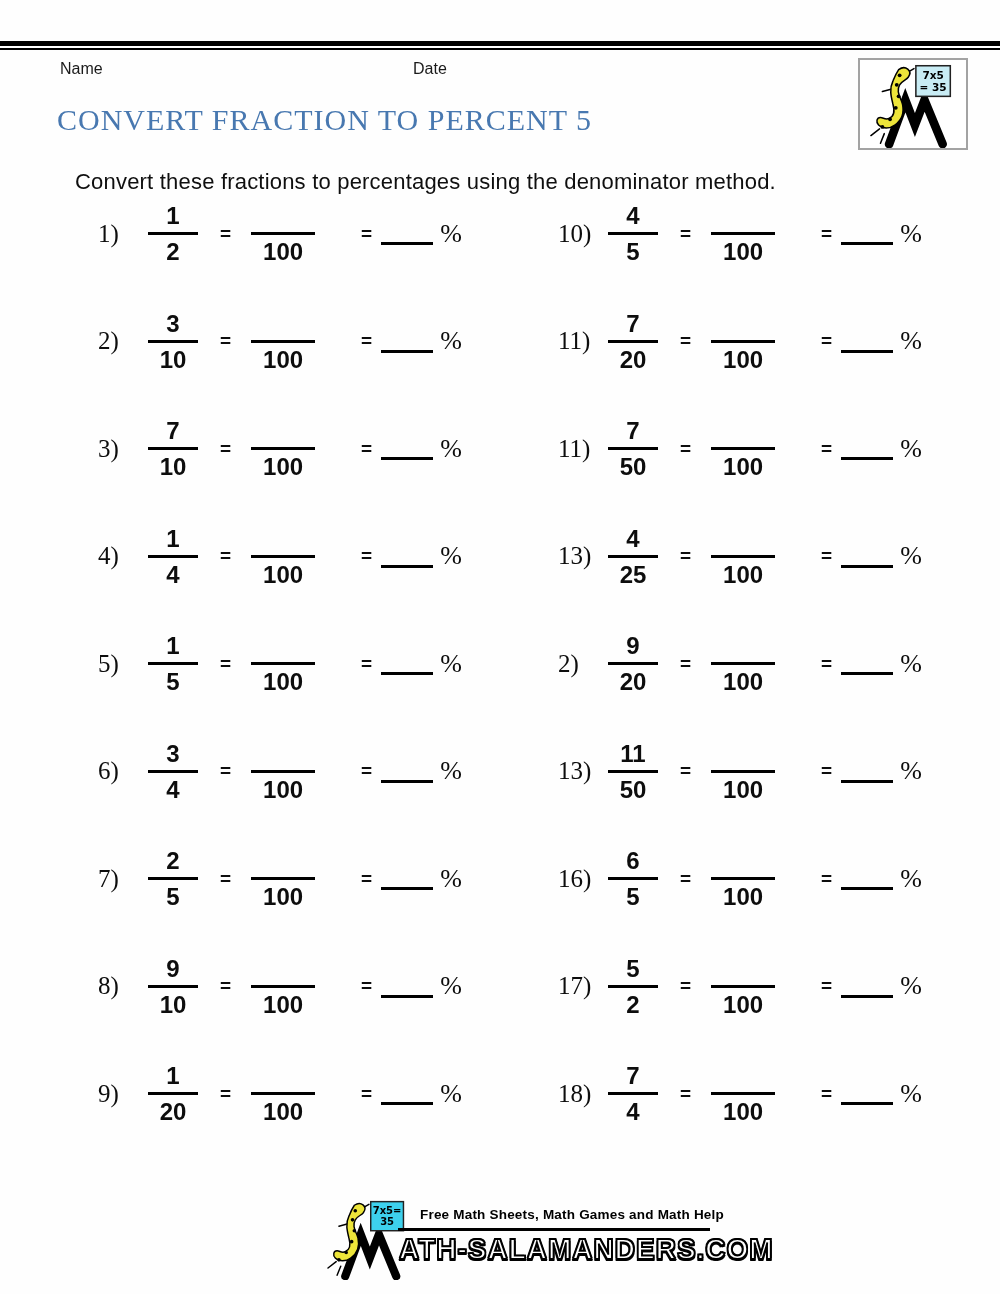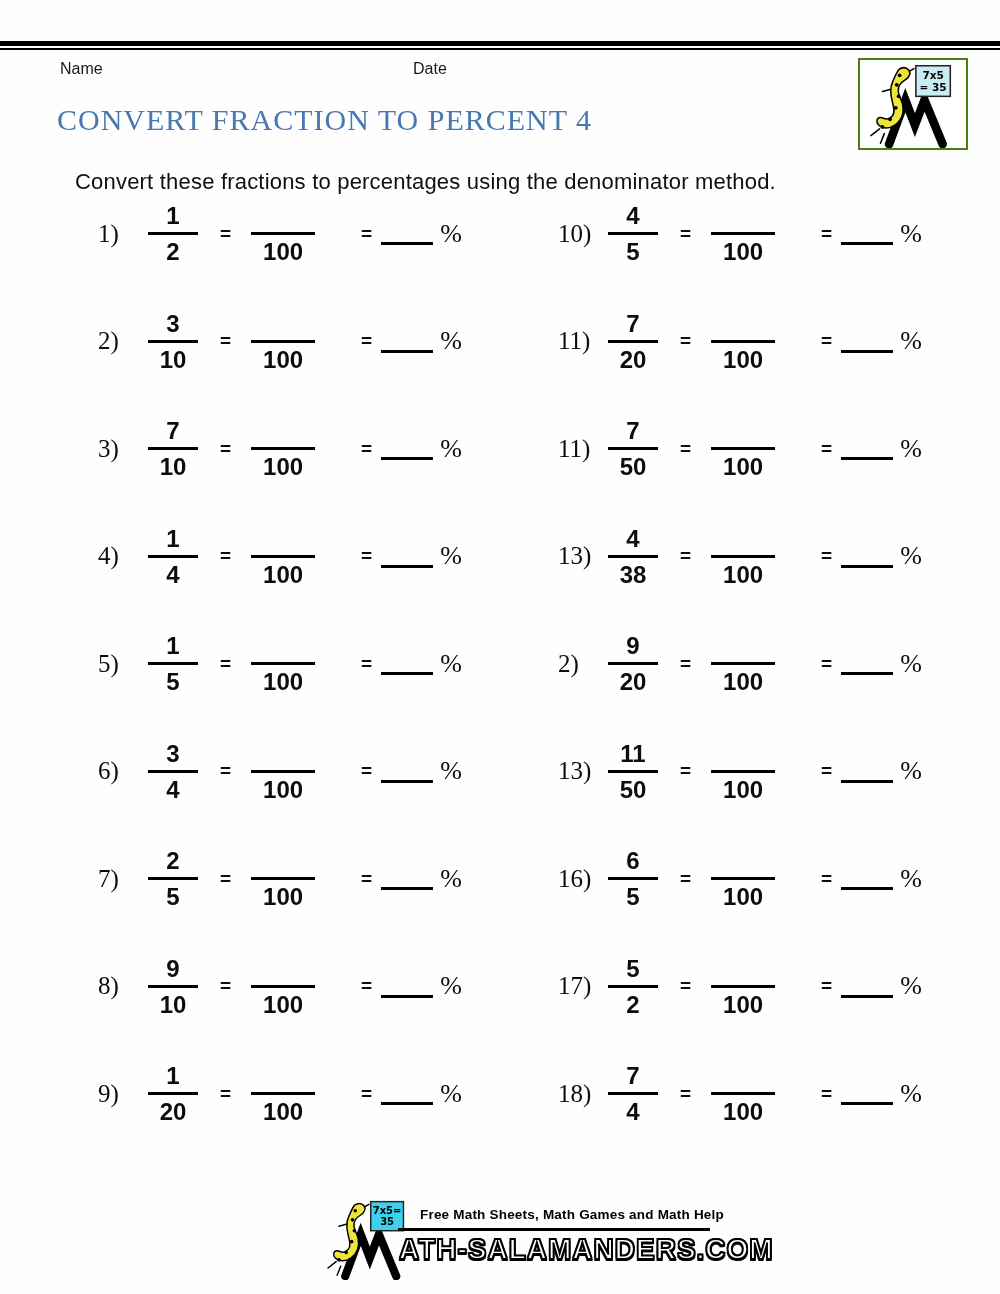--- a/index.html
+++ b/index.html
@@ -19,21 +19,21 @@
     font-family:"Liberation Serif",serif; font-weight:normal;
     font-size:30px; letter-spacing:1px; color:var(--title-blue,#4878b0); white-space:nowrap;
   }
   .subtitle{
     position:absolute; left:57px; top:151px; margin:18px;
     font-size:22px; letter-spacing:0.2px; color:#0f0f0f; white-space:nowrap;
   }
   
   .logo-box{
     position:absolute; left:858px; top:58px; width:106px; height:88px;
-    border:2px solid #4d7c0f; background:#fff;
+    border:2px solid #a3a3a3; background:#fff;
   }
   .logo-box svg{display:block; width:106px; height:88px;}
   
   .sala-body{fill:var(--sala-yellow,#ede53a); stroke:#000; stroke-width:1.6;}
   .sala-limbs{stroke:#000; stroke-width:1.6; fill:none; stroke-linecap:round;}
   .spots circle{fill:#000;}
   .board{stroke:#222; stroke-width:1.6;}
   .logo-box .board{fill:var(--board-light,#c8ecf4);}
   .footer-logo .board{fill:var(--board-cyan,#3dd1ed);}
   .board-text{
@@ -87,21 +87,21 @@
 </head>
 <body>
 
 <div class="page">
 
   <div class="topbar"></div>
 
   <span class="name-label">Name</span>
   <span class="date-label">Date</span>
 
-  <h1 class="title">CONVERT FRACTION TO PERCENT 4</h1>
+  <h1 class="title">CONVERT FRACTION TO PERCENT 5</h1>
   <p class="subtitle">Convert these fractions to percentages using the denominator method.</p>
 
   <div class="logo-box">
     <svg viewBox="0 0 110 92">
       <polyline class="mglyph" points="30,88 47,42 57,68 67,42 86,88"></polyline>
       <rect class="board" x="58" y="6" width="36" height="32"></rect>
       <text class="board-text" x="76" y="20">7x5</text>
       <text class="board-text" x="76" y="32">= 35</text>
       <path class="sala-limbs" d="M44,16 l12,-7 M34,30 l-11,3 M20,72 l-9,7 M25,77 l-4,10"></path>
       <path class="sala-body" d="M40,10 c7,-5 15,1 10,8 c-2,3 -7,4 -9,8 c-4,7 1,13 3,20 c2,9 -1,17 -8,22 c-5,4 -13,4 -17,0 c-3,-3 -2,-8 2,-8 c3,0 5,3 9,1 c5,-2 6,-8 4,-15 c-2,-8 -4,-16 0,-24 c2,-5 4,-9 6,-12 z"></path>
@@ -331,21 +331,21 @@
     <span class="eq second">=</span>
     <span class="ansline"></span>
     <span class="pct">%</span>
   </div>
 
   <div class="problem">
     <span class="plabel">13)</span>
     <span class="frac">
       <span class="fnum">4</span>
       <span class="fbar"></span>
-      <span class="fden">38</span>
+      <span class="fden">25</span>
     </span>
     <span class="eq">=</span>
     <span class="frac blank">
       <span class="fnum"></span>
       <span class="fbar"></span>
       <span class="fden">100</span>
     </span>
     <span class="eq second">=</span>
     <span class="ansline"></span>
     <span class="pct">%</span>

